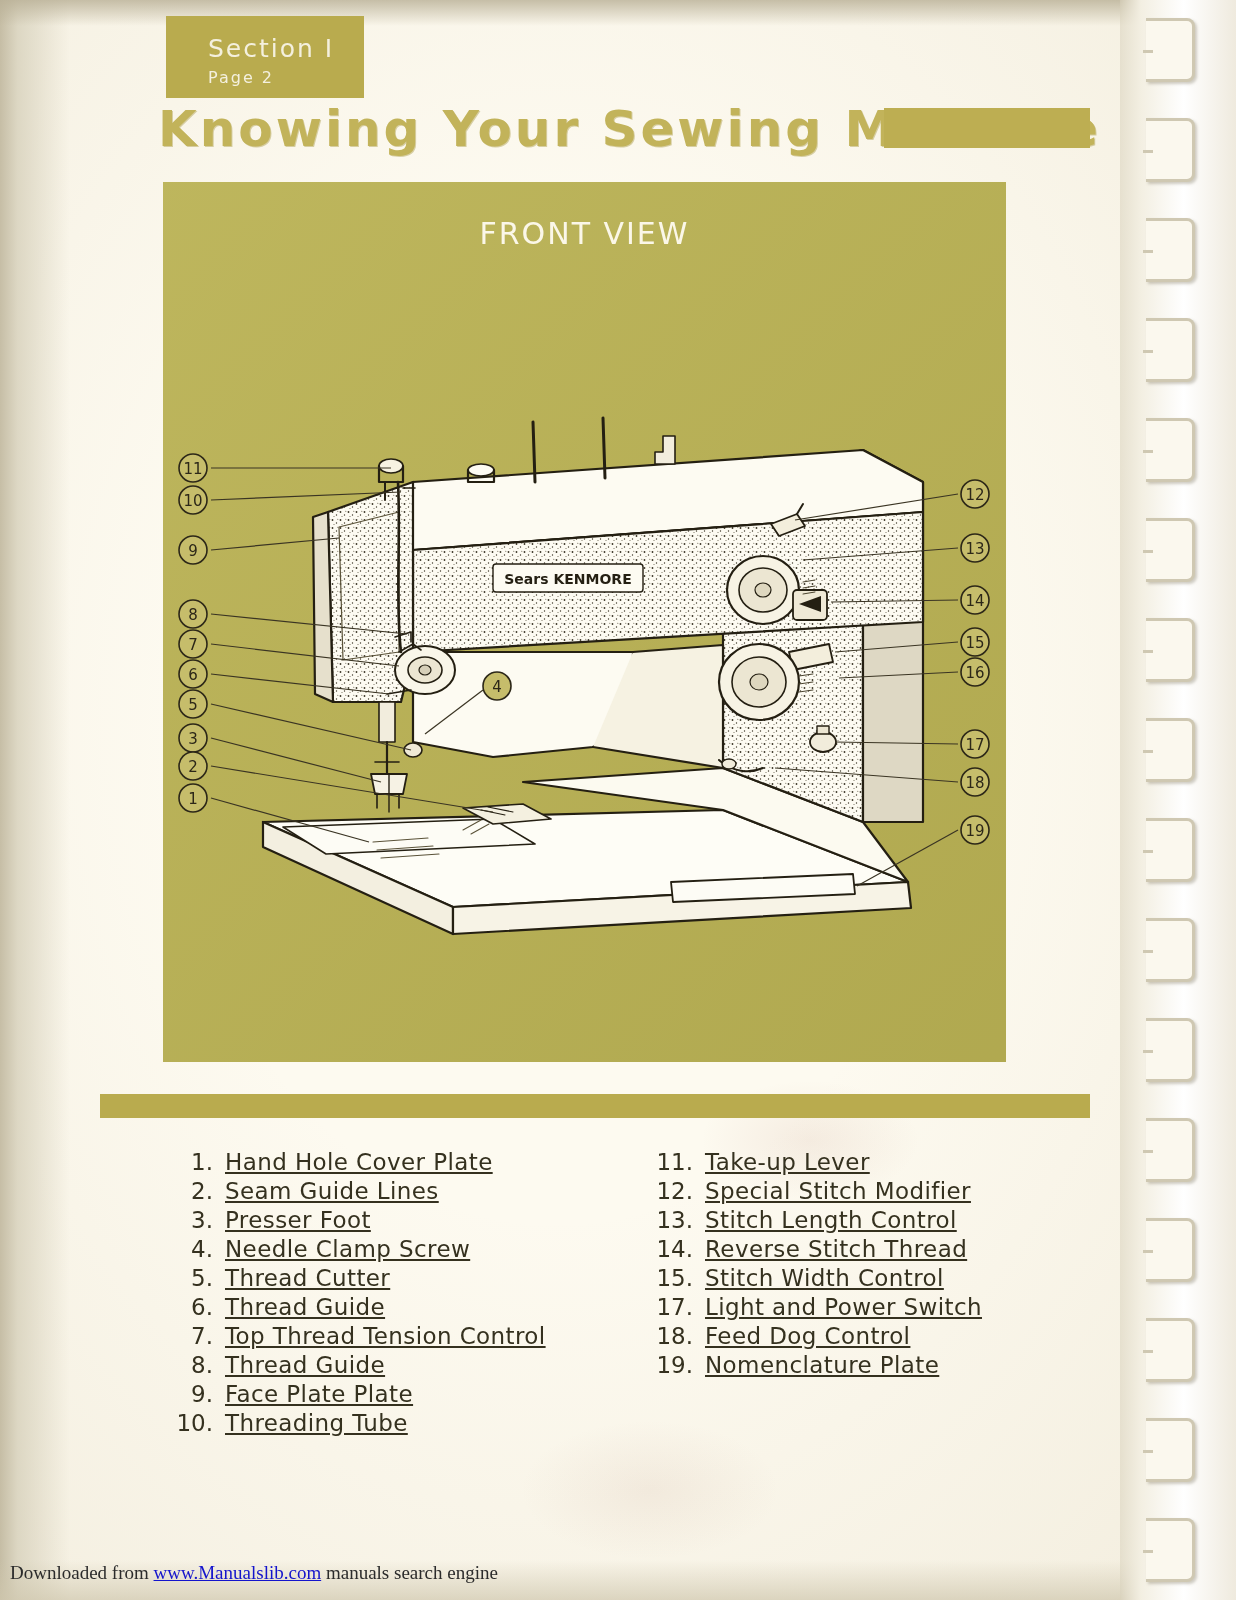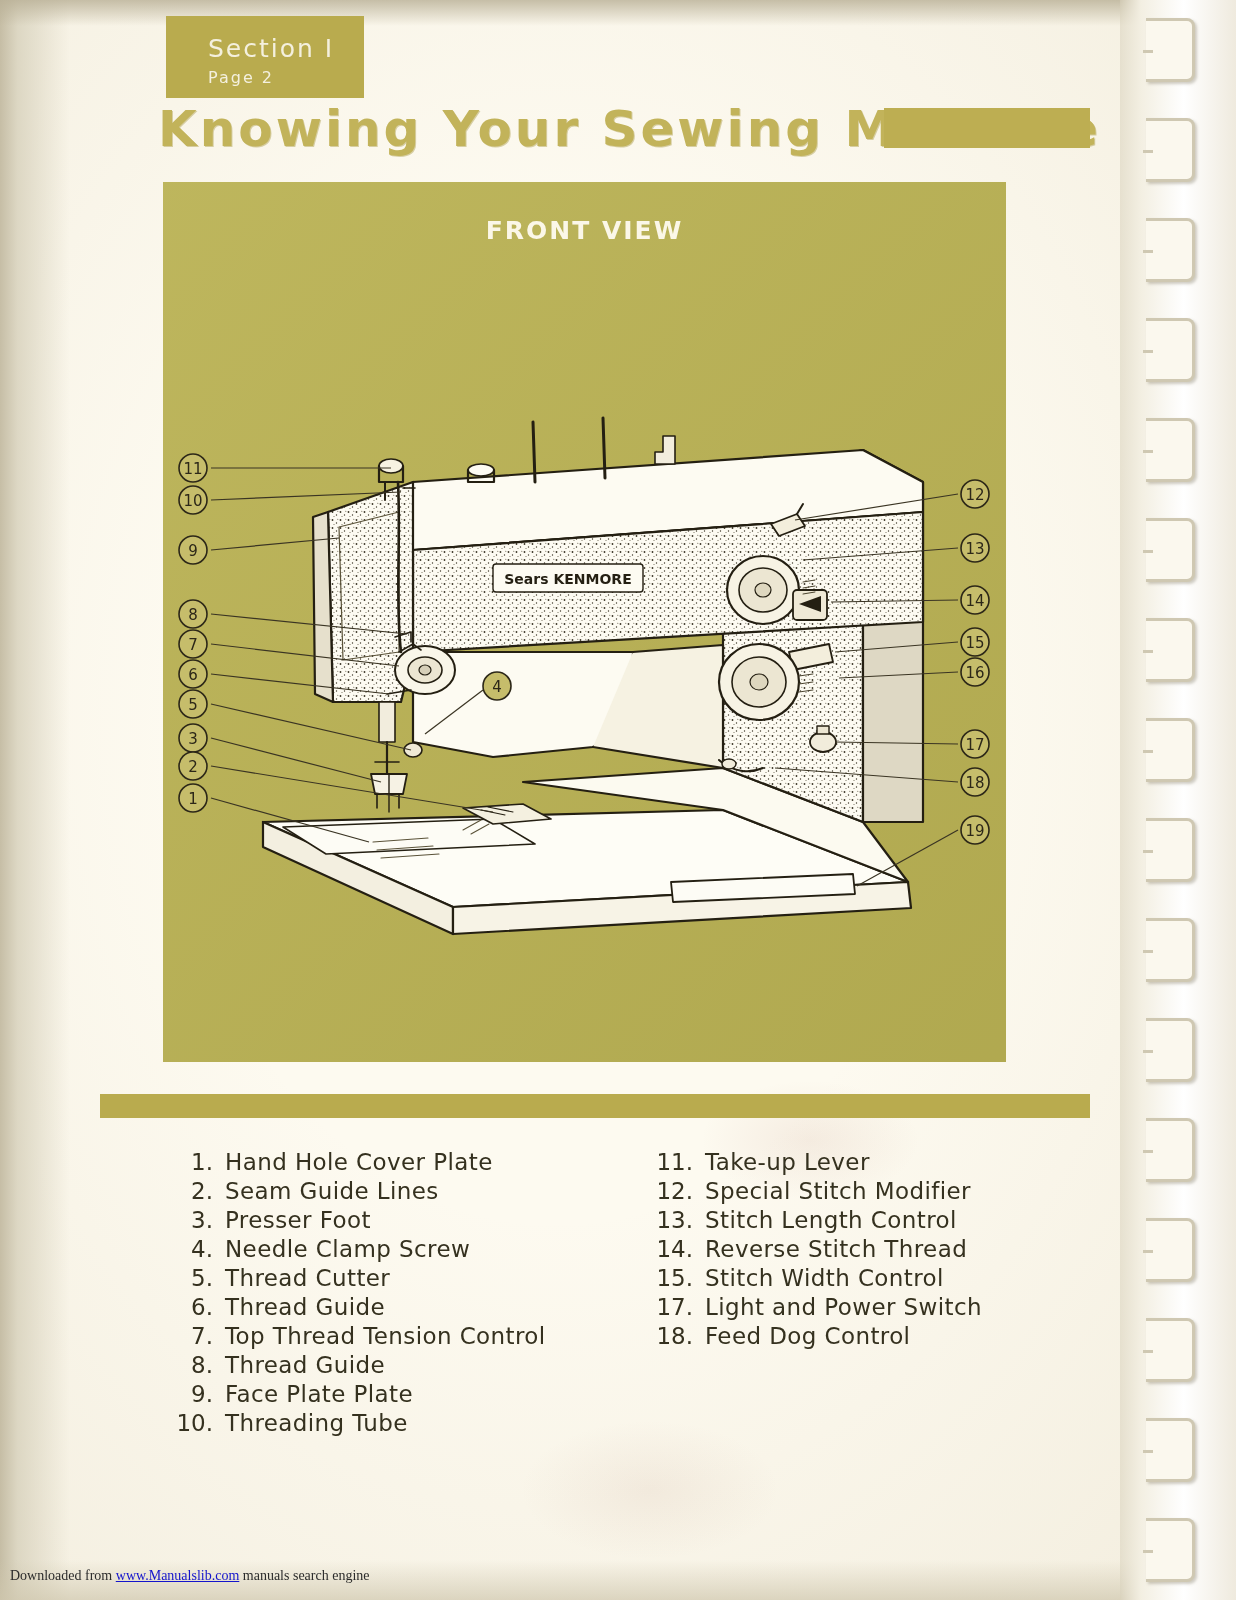--- a/index.html
+++ b/index.html
@@ -126,22 +126,22 @@
     width: 843px; height: 880px;
     background: #bab254;
     background-image: linear-gradient(135deg, rgba(255,255,255,.05) 0%, rgba(0,0,0,.05) 100%);
   }
   #figure-title {
     position: absolute;
     left: 0; top: 34px;
     width: 843px;
     text-align: center;
     color: #fbf7e8;
-    font-size: 25px;
-    font-weight: bold;
+    font-size: 30px;
+    font-weight: normal;
     letter-spacing: 2px;
     font-family: "DejaVu Sans", sans-serif;
   }
   #figure-svg {
     position: absolute;
     left: 0; top: 0;
   }
 
   
   #divider-bar {
@@ -170,28 +170,28 @@
     margin-bottom: 0px;
     padding-bottom: 0px;
     color: #35311f;
   }
   .legend-num {
     width: 48px;
     text-align: right;
     margin-right: 12px;
     flex: 0 0 48px;
   }
-  .legend-label { letter-spacing: .4px; }
+  .legend-label { letter-spacing: .4px; text-decoration: underline; }
 
   
   #footer {
     position: absolute;
     left: 10px; bottom: 16px;
     font-family: "Liberation Serif", serif;
-    font-size: 14px;
+    font-size: 19px;
     color: #2b2b2b;
     white-space: nowrap;
   }
   #footer .link {
     color: #1414cc;
     text-decoration: underline;
   }
 
   
   .stain {
@@ -542,20 +542,24 @@
         <span class="legend-label">Stitch Width Control</span>
       </div>
       <div class="legend-item">
         <span class="legend-num">17.</span>
         <span class="legend-label">Light and Power Switch</span>
       </div>
       <div class="legend-item">
         <span class="legend-num">18.</span>
         <span class="legend-label">Feed Dog Control</span>
       </div>
+      <div class="legend-item">
+        <span class="legend-num">19.</span>
+        <span class="legend-label">Nomenclature Plate</span>
+      </div>
     </div>
   </div>
 
   <div id="footer">
     <span>Downloaded from </span><span class="link">www.Manualslib.com</span><span> manuals search engine</span>
   </div>
 
 </div>
 
 </body></html>

